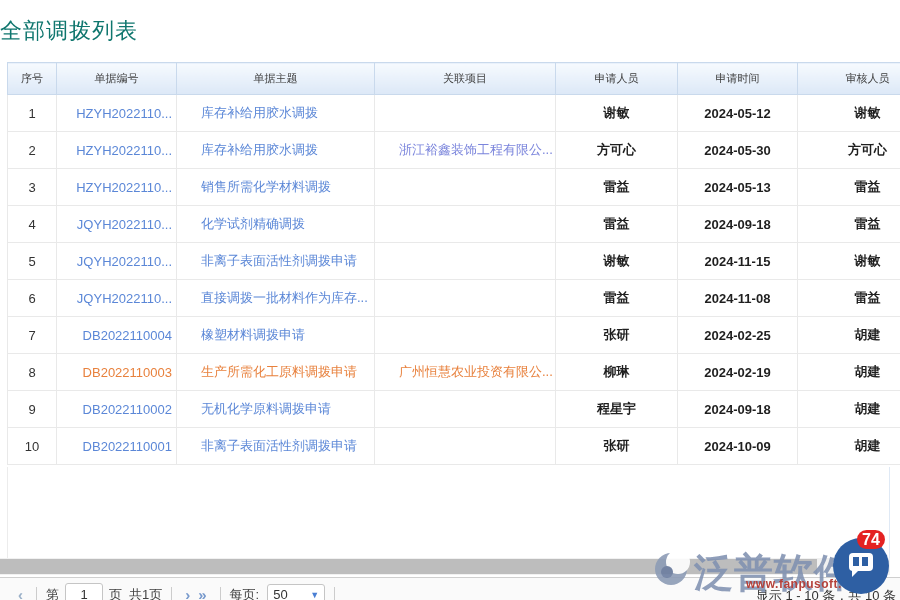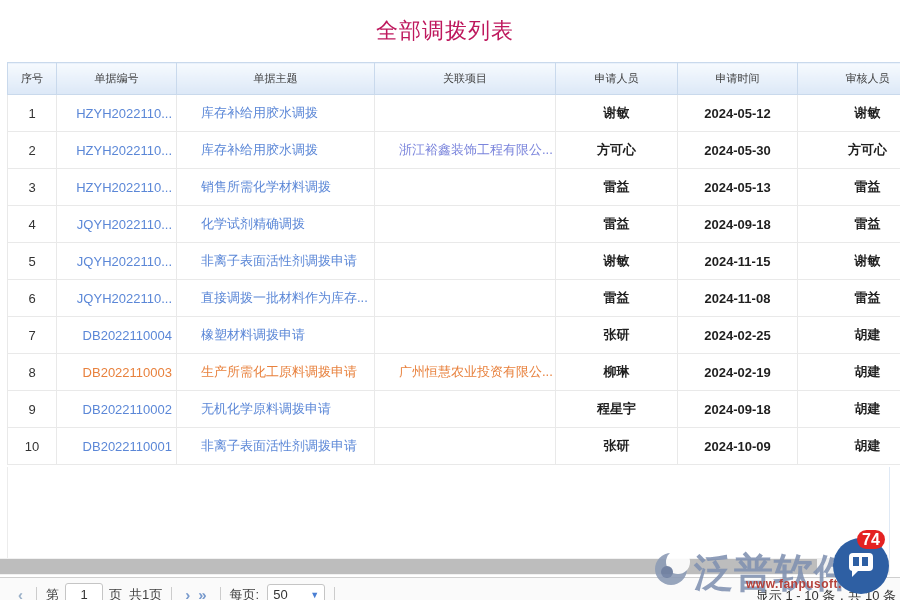--- a/index.html
+++ b/index.html
@@ -1,22 +1,22 @@
 <!DOCTYPE html>
 <html style="--link_blue: #5b87d7; --project_link: #7b85dc; --highlight_orange: #e8813d; --badge_red: #e42222; --header_border: #c9d9ec;"><head>
 <meta charset="utf-8">
 <style>
   html,body{margin:0;padding:0;}
   .page{
     position:relative;width:900px;height:600px;background:#fff;overflow:hidden;
     font-family:"Liberation Sans","DejaVu Sans",sans-serif;
   }
   .title{
-    position:absolute;top:16px;left:0;width:890px;text-align:center;
-    font-size:22px;color:#be185d;letter-spacing:1px;
+    position:absolute;top:16px;left:0;width:890px;text-align:left;
+    font-size:22px;color:#0f766e;letter-spacing:1px;
   }
   
   .grid{position:absolute;left:7px;top:62px;width:930px;}
   table{border-collapse:collapse;table-layout:fixed;width:930px;}
   col.c1{width:49px}col.c2{width:120px}col.c3{width:198px}col.c4{width:181px}
   col.c5{width:122px}col.c6{width:120px}col.c7{width:140px}
   thead th{
     height:31px;background:linear-gradient(#f6fafe,#dce8f7);
     border:1px solid #c9d9ec;font-size:11px;font-weight:400;color:#3c3c3c;
     text-align:center;padding:0;

